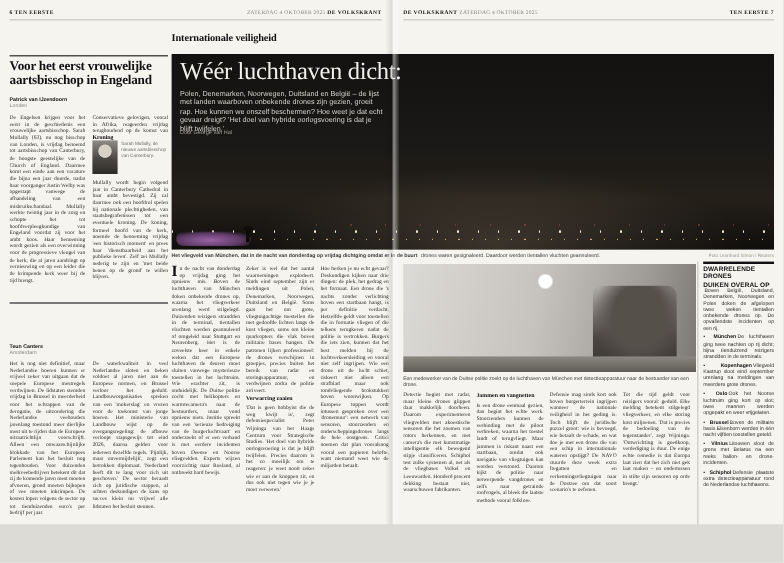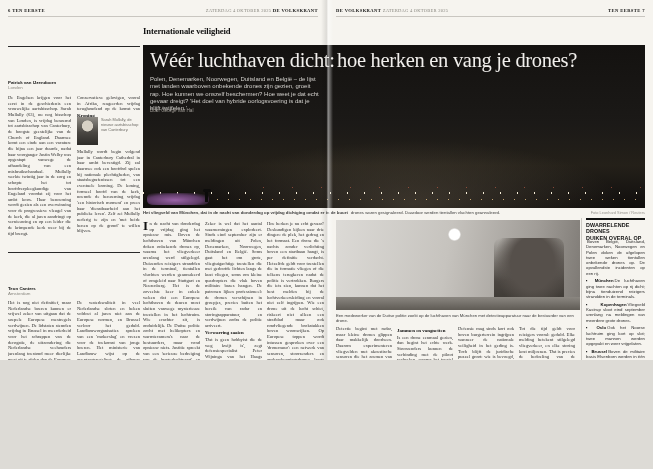--- a/index.html
+++ b/index.html
@@ -1,16 +1,16 @@
 <!DOCTYPE html>
 <html><head>
 <meta charset="utf-8">
 <style>
   html,body{margin:0;padding:0;background:#dddbd6;-webkit-text-size-adjust:none;}
-  #spread{position:relative;width:653px;height:360px;background:#f6f4ef;overflow:hidden;
+  #spread{position:relative;width:653px;height:437px;background:#f6f4ef;overflow:hidden;
           font-family:"Liberation Serif",serif;color:#1c1c1c;}
   
   .pagehead{position:absolute;top:8px;font-size:4.6px;letter-spacing:.4px;color:#111;}
   .pagehead b{font-weight:bold;}
   .pagehead .dim{color:#8a8880;font-weight:normal;letter-spacing:.2px;}
   .toprule{position:absolute;top:16px;height:0.5px;background:#c9c6c0;}
   .fold{position:absolute;left:321px;top:0;width:12px;height:469px;
         background:linear-gradient(90deg,rgba(0,0,0,0) 0%,rgba(0,0,0,.10) 45%,rgba(255,255,255,.5) 60%,rgba(0,0,0,0) 100%);}
   
   .artrule{position:absolute;left:8px;width:132px;height:0.8px;background:#2a2a2a;}
@@ -86,20 +86,21 @@
   <div class="pagehead" style="left:8px;"><b>6 TEN EERSTE</b></div>
   <div class="pagehead" style="left:180px;width:138px;text-align:right;"><span class="dim">ZATERDAG 4 OKTOBER 2025</span> <b>DE VOLKSKRANT</b></div>
   <div class="pagehead" style="left:336px;"><b>DE VOLKSKRANT</b> <span class="dim">ZATERDAG 4 OKTOBER 2025</span></div>
   <div class="pagehead" style="left:500px;width:145px;text-align:right;"><b>TEN EERSTE 7</b></div>
   <div class="toprule" style="left:8px;width:310px;"></div>
   <div class="toprule" style="left:336px;width:309px;"></div>
 
   <div class="section-label">Internationale veiligheid</div>
 
   <div class="artrule" style="top:46px;"></div>
+  <div class="headline" style="top:50px;">Voor het eerst vrouwelijke aartsbisschop in Engeland</div>
   <div class="byline" style="top:80px;">
     <b>Patrick van IJzendoorn</b>
     <span>Londen</span>
   </div>
   <div class="col" style="left:8px;top:95px;width:63px;height:153px;">De Engelsen krijgen voor het eerst in de geschiedenis een vrouwelijke aartsbisschop. Sarah Mullally (63), nu nog bisschop van Londen, is vrijdag benoemd tot aartsbisschop van Canterbury, de hoogste geestelijke van de Church of England. Daarmee komt een einde aan een vacature die bijna een jaar duurde, nadat haar voorganger Justin Welby was opgestapt vanwege de afhandeling van een misbruikschandaal. Mullally werkte twintig jaar in de zorg en schopte het tot hoofdverpleegkundige van Engeland voordat zij voor het ambt koos. Haar benoeming wordt gezien als een overwinning voor de progressieve vleugel van de kerk, die al jaren aandringt op vernieuwing en op een leider die de krimpende kerk weer bij de tijd brengt.</div>
   <div class="col" style="left:77px;top:95px;width:63px;height:17px;">Conservatieve gelovigen, vooral in Afrika, reageerden vrijdag terughoudend op de komst van een vrouw op de zetel van Canterbury. Binnen de wereldwijde Anglicaanse gemeenschap dreigt hierdoor opnieuw een scheuring.</div>
   <div class="col" style="left:77px;top:111px;width:63px;height:6px;">
       <span class="subhead">Kroning</span>
     </div>
   <div class="portrait"></div>
@@ -117,21 +118,20 @@
   <div id="panel">
     <div class="glow"></div>
     <div class="lights1"></div>
     <div class="lights2"></div>
     <div class="lights3"></div>
     <div class="building"></div>
     <div class="tower"></div>
     <div class="towertop"></div>
   </div>
   <div class="f-head" style="left:150px;">Wéér luchthaven dicht:</div>
-  <div class="f-head" style="left:337px;">hoe herken en vang je drones?</div>
   <div class="f-intro">Polen, Denemarken, Noorwegen, Duitsland en België – de lijst met landen waarboven onbekende drones zijn gezien, groeit rap. Hoe kunnen we onszelf beschermen? Hoe weet je dat echt gevaar dreigt? 'Het doel van hybride oorlogsvoering is dat je blijft twijfelen.'</div>
   <div class="f-byline">Door George van Hal</div>
 
   <div class="f-caption">
     <span class="c1">Het vliegveld van München, dat in de nacht van donderdag op vrijdag dichtging omdat er in de buurt</span>
     <span>drones waren gesignaleerd. Daardoor werden tientallen vluchten geannuleerd.</span>
     <span class="grow"></span>
     <span class="credit">Foto Leonhard Simon / Reuters</span>
   </div>
 

